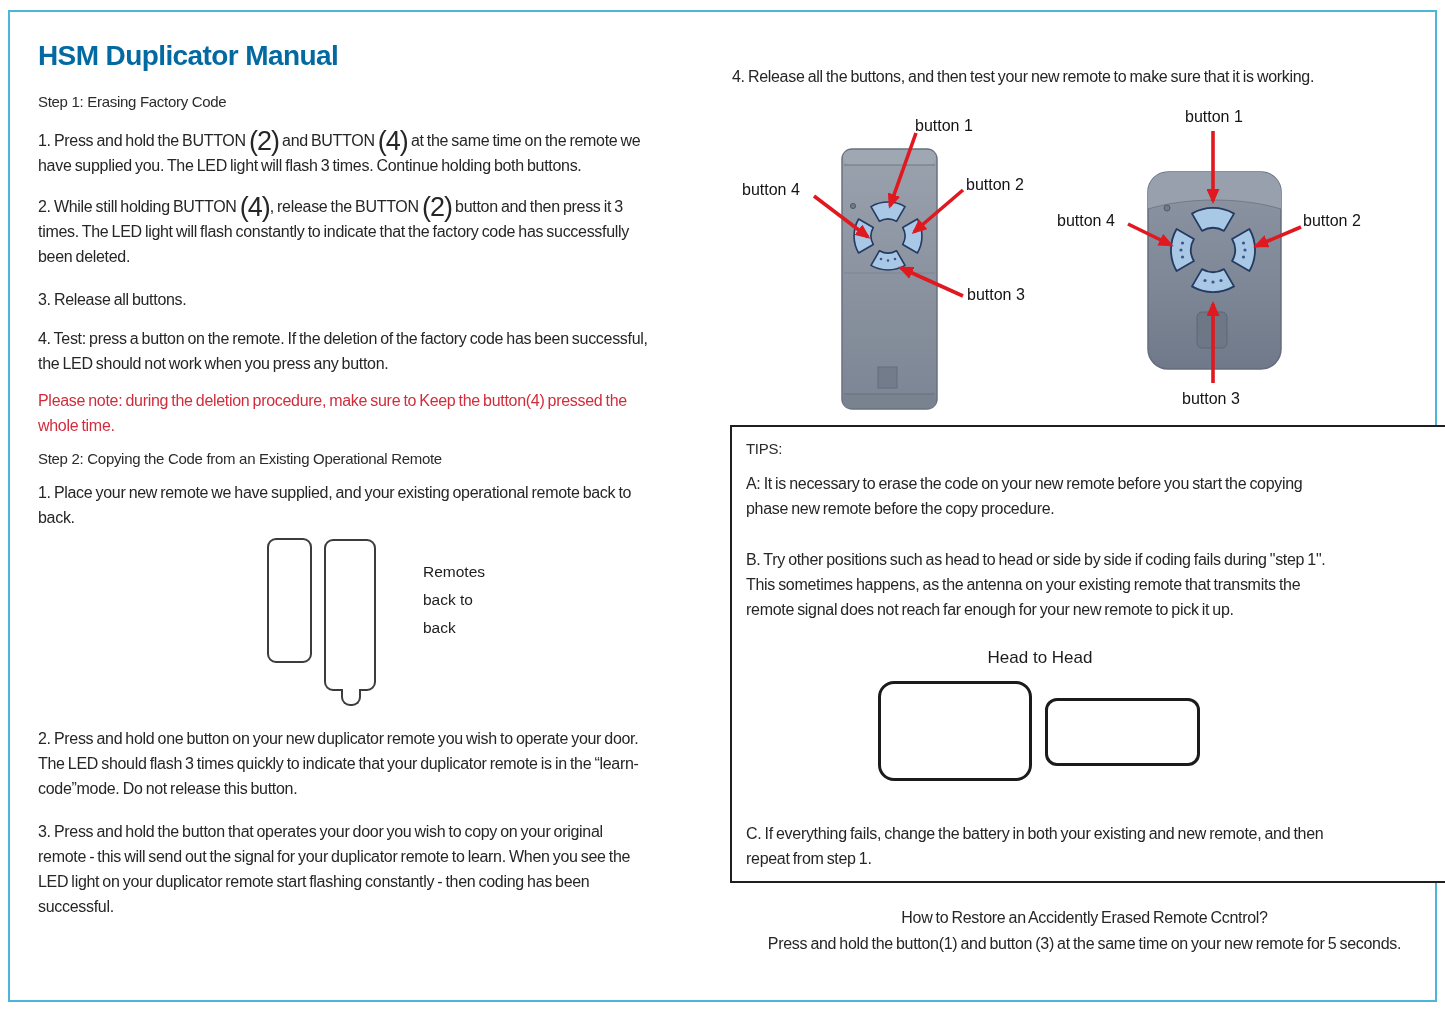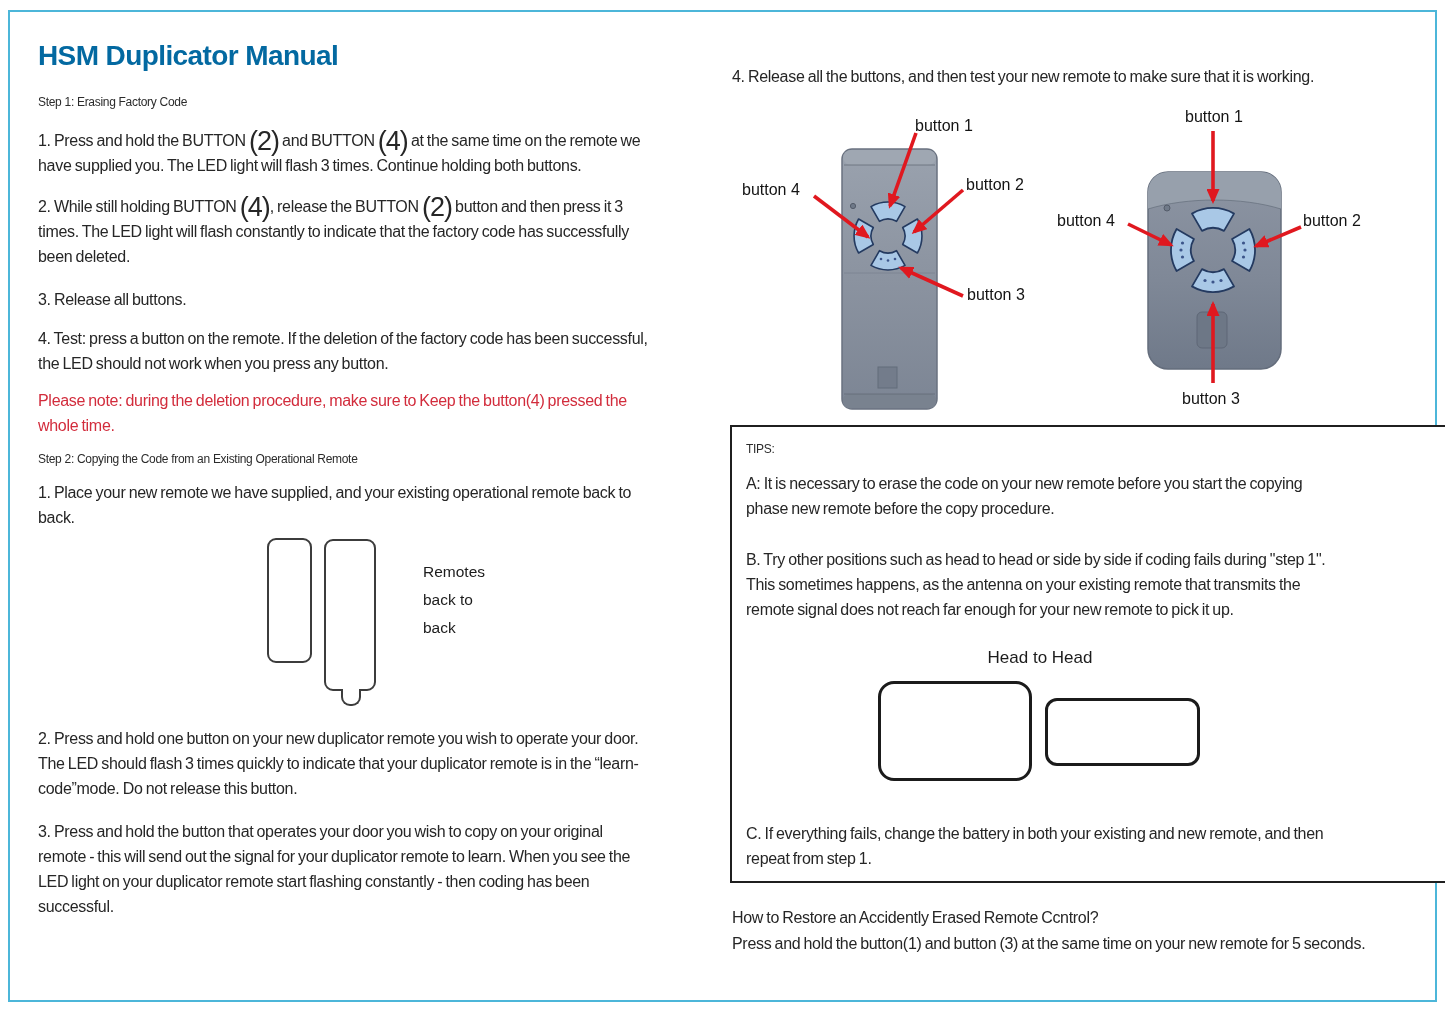--- a/index.html
+++ b/index.html
@@ -8,21 +8,21 @@
     font-family:"Liberation Sans", sans-serif;color:#262626;overflow:hidden;
   }
   .page-border{
     position:absolute;left:8px;top:10px;right:8px;bottom:12px;
     border:2px solid #4cb6d9;pointer-events:none;
   }
   
   .para{
     margin:0;font-size:16px;line-height:25px;letter-spacing:-0.3px;word-spacing:-1px;color:#262626;
   }
-  .heading{font-size:12px;line-height:24px;letter-spacing:-0.3px;color:#2b2b2b;}
+  .heading{font-size:15px;line-height:24px;letter-spacing:-0.3px;color:#2b2b2b;}
   .title{
     margin:0;font-size:28px;line-height:32px;font-weight:700;letter-spacing:-0.6px;color:#0369a1;
   }
   .bignum{font-size:27px;line-height:18px;font-weight:400;vertical-align:-4px;letter-spacing:-1px;}
   .note{color:#d22c3c;}
   
   .col-left{position:absolute;left:38px;top:40px;width:614px;}
   .mt16{margin-top:16px;} .mt18{margin-top:18px;}
   .mt14{margin-top:14px;} .mt12{margin-top:12px;} .mt26{margin-top:9px;}
   .mt9{margin-top:9px;}
@@ -55,21 +55,21 @@
   .tips-box .t-b{position:absolute;left:14px;top:120px;width:600px;}
   .tips-box .h2h-label{
     position:absolute;left:0;top:221px;width:616px;text-align:center;
     font-size:17px;color:#1c1c1c;letter-spacing:0;
   }
   .h2h-rect{position:absolute;border:3px solid #1b1b1b;border-radius:16px;background:#fff;}
   .h2h-rect.big{left:146px;top:254px;width:148px;height:94px;}
   .h2h-rect.small{left:313px;top:271px;width:149px;height:62px;border-radius:12px;}
   .tips-box .t-c{position:absolute;left:14px;top:394px;width:620px;}
   
-  .restore{position:absolute;left:732px;top:905px;width:705px;}
+  .restore{position:absolute;left:732px;top:905px;width:705px;text-align:center;}
   .restore .para{white-space:nowrap;line-height:26px;}
 </style>
 </head>
 <body>
 
 <div class="page-border"></div>
 
 <div class="col-left">
   <h1 class="title">HSM Duplicator Manual</h1>
   <div class="heading mt18">Step 1: Erasing Factory Code</div>

